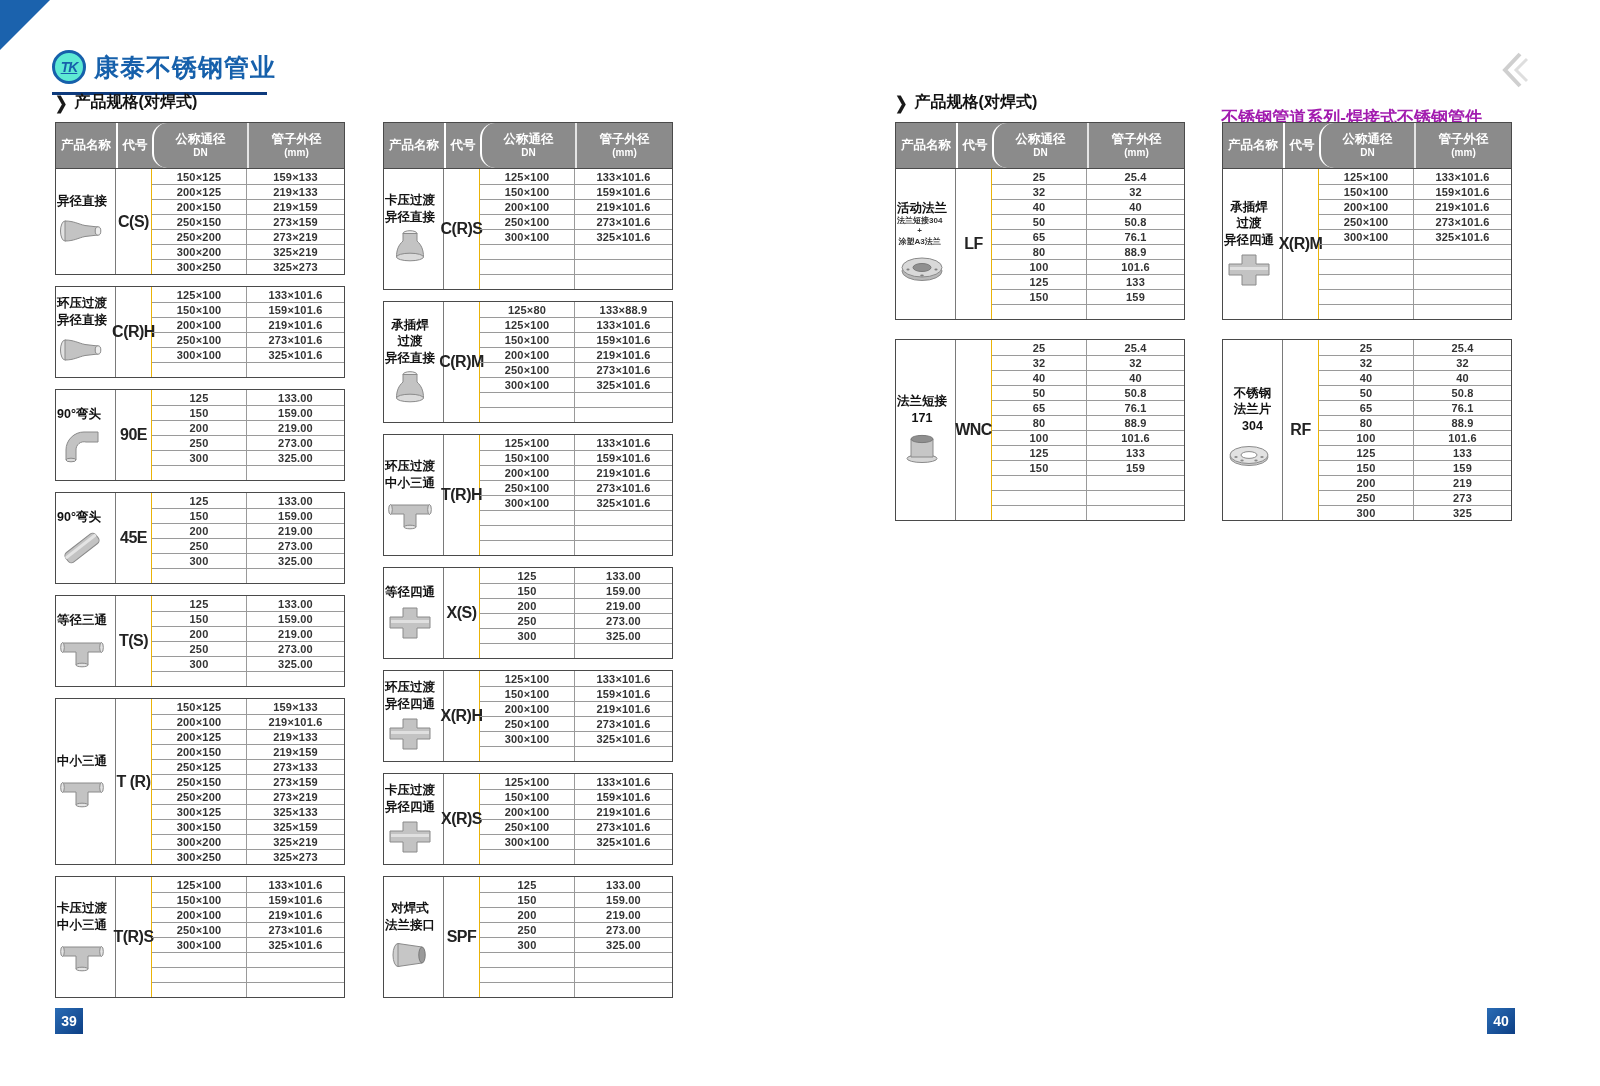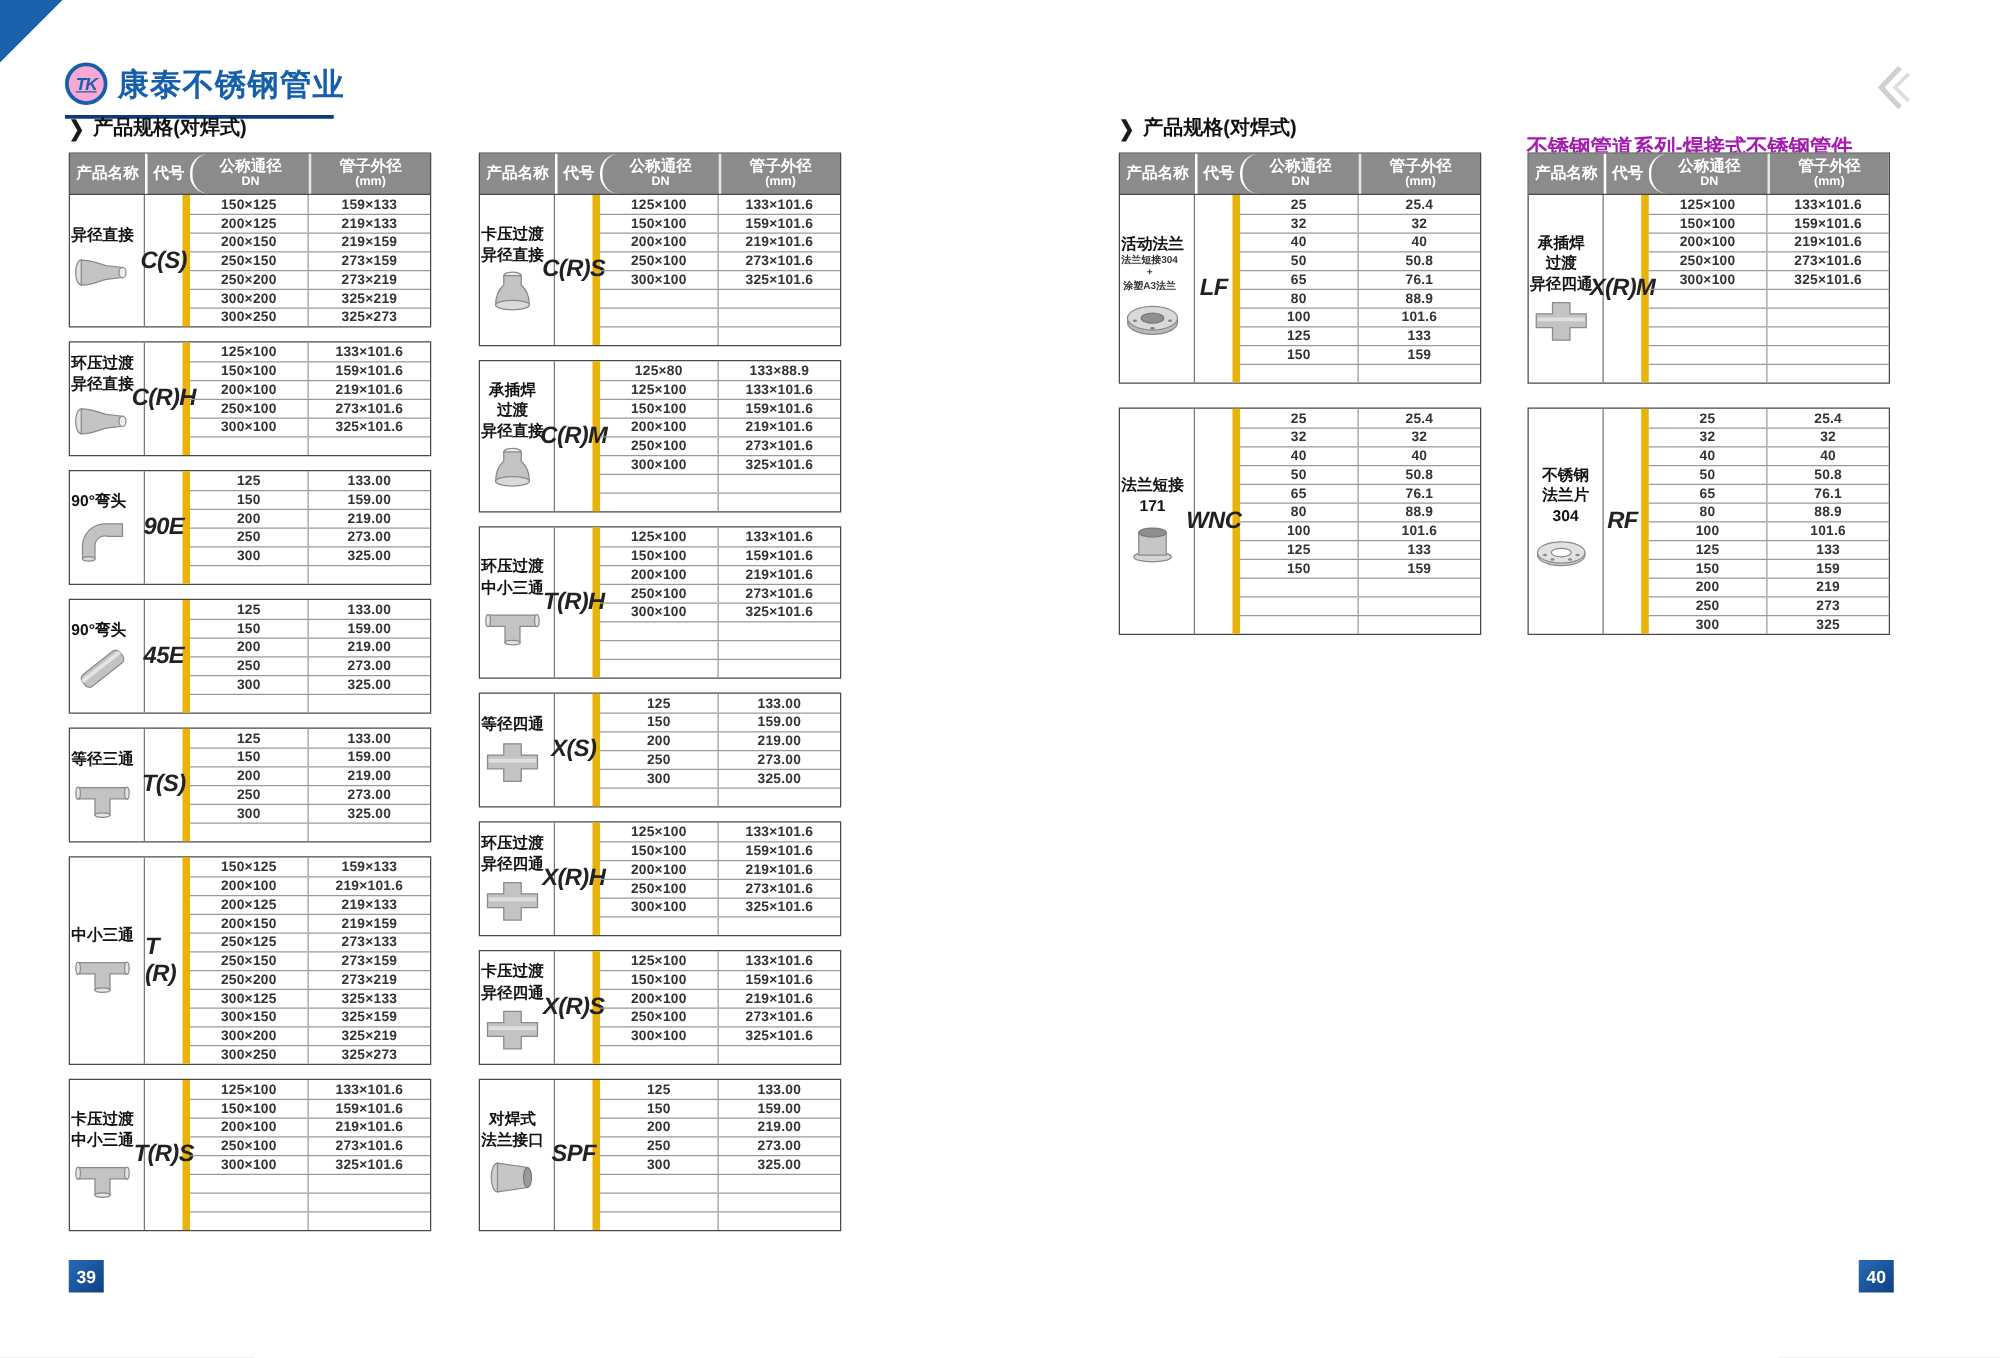--- a/index.html
+++ b/index.html
@@ -7,54 +7,54 @@
   .page {
     position: relative; width: 1600px; height: 1086px; background: #ffffff;
     font-family: "Liberation Sans", sans-serif; overflow: hidden; margin: 0 auto;
   }
   .corner { position:absolute; top:0; left:0; width:0; height:0;
     border-top: 50px solid #1b62ad; border-right: 50px solid transparent; }
 
   
   .logo { position:absolute; top:50px; left:52px; display:flex; align-items:center; gap:8px; }
   .logo-circle { width:34px; height:34px; border-radius:50%; border:3px solid #1660ab;
-    color:#1660ab; background:#f9a8d4; display:flex; align-items:center; justify-content:center;
+    color:#1660ab; background:#5eead4; display:flex; align-items:center; justify-content:center;
     font-weight:bold; font-style:italic; font-size:14px; letter-spacing:-1px;text-decoration:underline; }
   .logo-text { font-size:25px; font-weight:900; color:#1660ab; letter-spacing:1px; }
   .logo-underline { position:absolute; top:92px; left:52px; width:215px; height:3px; background:#0d3a7d; }
   .header-right { position:absolute; top:58px; right:118px; font-size:17px; font-weight:800; color:#a21caf;margin-top:48px; }
   .chevron-wrap { position:absolute; top:52px; right:72px; }
 
   .section-title { position:absolute; top:92px; font-size:16px; font-weight:800; color:#111;
     display:flex; align-items:center; gap:7px; }
   .section-title .arrow { font-size:15px; font-weight:900; color:#1a1a1a; transform:scaleY(1.15); }
   .st-left { left:55px; } .st-right { left:895px; }
 
   
   .tcol { position:absolute; top:122px; width:290px; }
   .colA{left:55px;} .colB{left:383px;} .colC{left:895px;} .colD{left:1222px;}
 
   .spec-block { border:1px solid #4a4a4a; margin-bottom:11px; background:#fff; }
   .gap-lg { margin-bottom:19px; }
 
-  .thead { display:flex; background:#8b8b8b; color:#fff; height:33px; border-bottom:1px solid #4a4a4a; }
+  .thead { display:flex; background:#8b8b8b; color:#fff; height:46px; border-bottom:1px solid #4a4a4a; }
   .th { display:flex; flex-direction:column; justify-content:center; align-items:center;
     font-weight:700; font-size:12.5px; line-height:1.1; }
   .th .sub { font-size:10px; font-weight:700; }
   .th1 { width:60px; } .th2 { width:36px; border-left:2px solid #fff; }
   .th3 { width:95px; border-left:2px solid #fff;border-radius:15px; } .th4 { flex:1; border-left:2px solid #e5e5e5; }
 
   .spec-table { display:flex; align-items:stretch; }
   .name-cell { width:60px; border-right:1px solid #7a7a7a; display:flex; flex-direction:column;
     align-items:flex-start; justify-content:center; padding:2px 1px; }
   .pname { font-size:12.5px; font-weight:700; color:#111; text-align:center; line-height:1.3; }
   .psub { font-size:8px; font-weight:700; color:#333; line-height:1.3; text-align:center; }
   .fit-icon { width:50px; height:38px; margin-top:3px; flex:none; }
-  .code-cell { width:36px; border-right:6px solid #eab308; display:flex; align-items:center;
-    justify-content:center; font-size:19px; font-weight:700; color:#222; letter-spacing:-0.5px;font-style:italic; }
+  .code-cell { width:36px; border-right:1px solid #eab308; display:flex; align-items:center;
+    justify-content:center; font-size:16px; font-weight:700; color:#222; letter-spacing:-0.5px; }
   .rows { flex:1; display:flex; flex-direction:column; }
   .trow { display:flex; height:15px; }
   .trow + .trow { border-top:1px solid #9a9a9a; }
   .tcell { display:flex; align-items:center; justify-content:center; font-size:11px;
     font-weight:700; color:#333; letter-spacing:0.2px; }
   .dn { width:95px; border-right:1px solid #9a9a9a; } .od { flex:1; }
 
   .pageno { position:absolute; width:28px; height:26px; color:#fff; font-weight:800; font-size:14px;
     display:flex; align-items:center; justify-content:center;
     background:linear-gradient(135deg,#2a6cb5 0%,#0d3f85 100%); }

